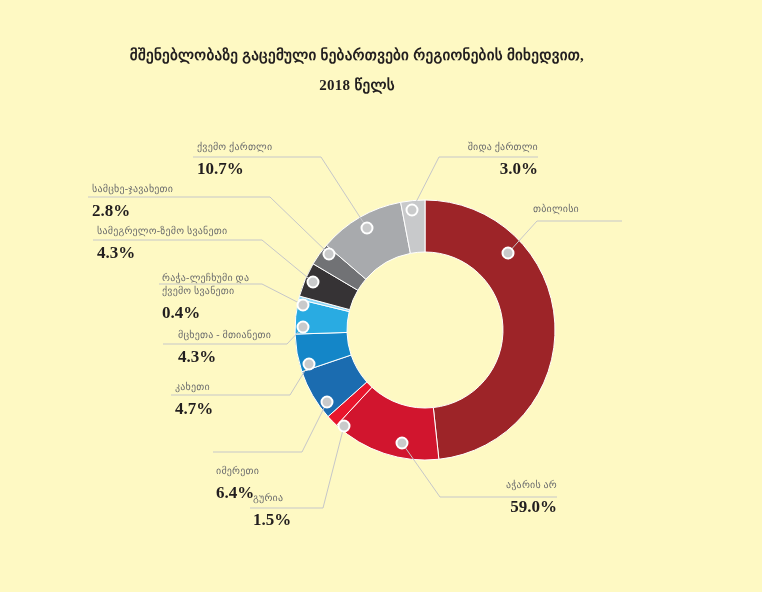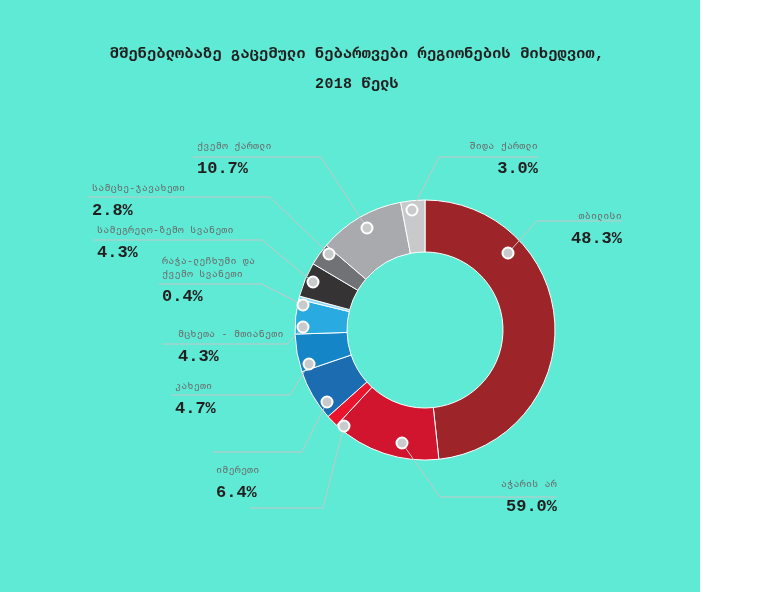--- a/index.html
+++ b/index.html
@@ -1,36 +1,36 @@
 <!DOCTYPE html>
 <html><head>
 <meta charset="utf-8">
 <style>
   html,body{margin:0;padding:0;background:#ffffff;}
   #stage{
     position:relative;
-    width:700px;height:592px;
-    background:#5eead4;
-    font-family:Liberation Mono, monospace;
+    width:762px;height:592px;
+    background:#fef9c3;
+    font-family:Liberation Serif, serif;
     overflow:hidden;
   }
   .title{
     position:absolute;left:0;top:47px;width:714px;
     text-align:center;font-weight:700;font-size:15px;
     color:#221e1f;letter-spacing:0.3px;
   }
   .title div{line-height:16px;}
   .title div + div{margin-top:14px;}
   #chart-svg{position:absolute;left:0;top:0;}
   .callout{position:absolute;}
   .c-name{
     font-size:10px;line-height:13px;color:#6b6c6e;
     letter-spacing:0.2px;white-space:nowrap;
   }
-  .c-name.wrap{white-space:normal;}
+  .c-name.wrap{white-space:normal;margin-top:16px;}
   .c-pct{
     font-size:17px;line-height:19px;font-weight:700;
     color:#221e1f;margin-top:6px;
   }
 </style>
 </head>
 <body>
 
 <div id="stage">
 
@@ -68,30 +68,33 @@
       <circle cx="327" cy="402" r="5.5" fill="#c9cacb" stroke="#ffffff" stroke-width="2"></circle>
       <circle cx="309" cy="364" r="5.5" fill="#c9cacb" stroke="#ffffff" stroke-width="2"></circle>
       <circle cx="303" cy="327" r="5.5" fill="#c9cacb" stroke="#ffffff" stroke-width="2"></circle>
       <circle cx="303" cy="305" r="5.5" fill="#c9cacb" stroke="#ffffff" stroke-width="2"></circle>
       <circle cx="313" cy="282" r="5.5" fill="#c9cacb" stroke="#ffffff" stroke-width="2"></circle>
       <circle cx="329" cy="254" r="5.5" fill="#c9cacb" stroke="#ffffff" stroke-width="2"></circle>
       <circle cx="367" cy="228" r="5.5" fill="#c9cacb" stroke="#ffffff" stroke-width="2"></circle>
       <circle cx="412" cy="210" r="5.5" fill="#c9cacb" stroke="#ffffff" stroke-width="2"></circle>
     </svg>
 
-  <div class="callout" style="left:490px;top:210px;width:132px;text-align:right;">
+  <div class="callout" style="left:490px;top:202px;width:132px;text-align:center;">
     <div class="c-name">თბილისი</div>
-    <div class="c-pct">48.3%</div>
   </div>
 
   <div class="callout" style="left:425px;top:478px;width:132px;text-align:right;">
     <div class="c-name">აჭარის არ</div>
     <div class="c-pct">59.0%</div>
   </div>
 
+  <div class="callout" style="left:253px;top:491px;width:120px;">
+    <div class="c-name">გურია</div>
+    <div class="c-pct">1.5%</div>
+  </div>
 
   <div class="callout" style="left:216px;top:436px;width:120px;margin-top:28px;">
     <div class="c-name">იმერეთი</div>
     <div class="c-pct">6.4%</div>
   </div>
 
   <div class="callout" style="left:175px;top:380px;width:120px;">
     <div class="c-name">კახეთი</div>
     <div class="c-pct">4.7%</div>
   </div>

